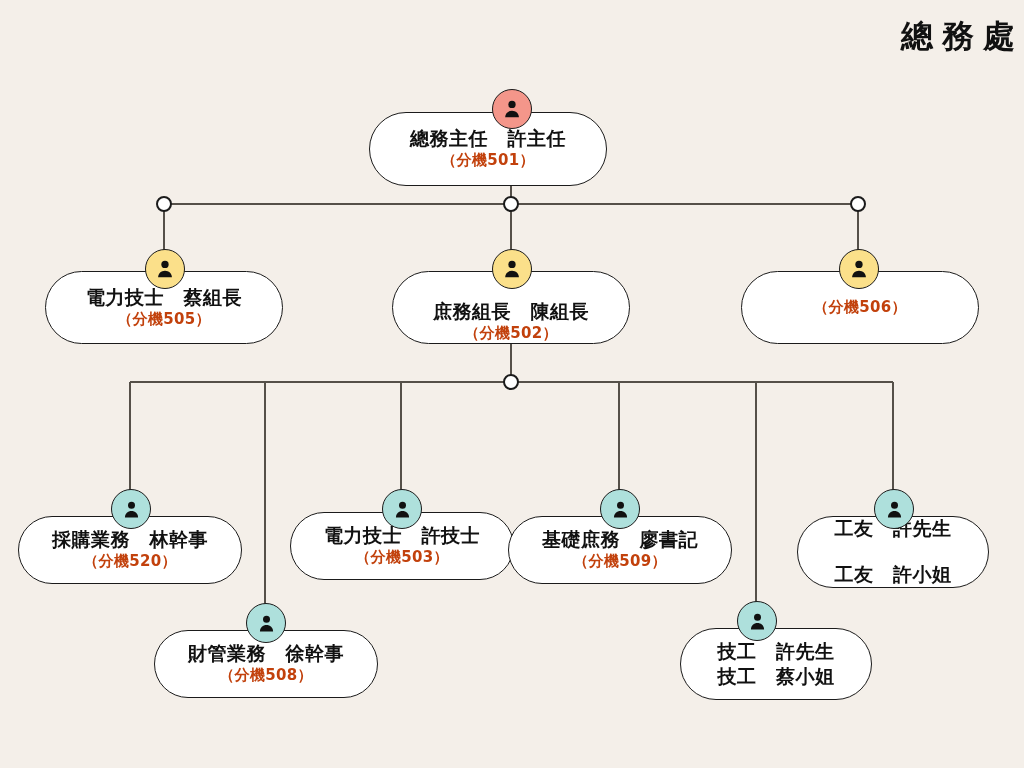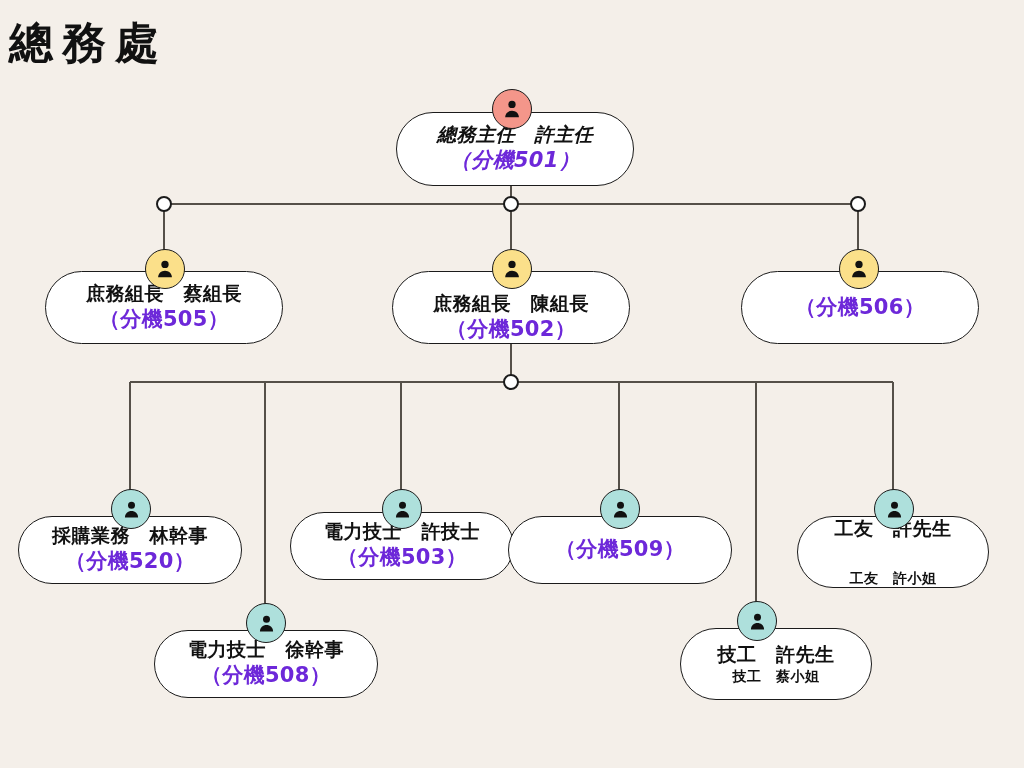--- a/index.html
+++ b/index.html
@@ -20,22 +20,22 @@
     left: 0; top: 0;
     width: 1024px;
     height: 768px;
   }
   
   .chart-title {
     position: absolute;
     left: 0;
     top: 18px;
     width: 1024px;
-    text-align: left;
-    font-size: 44px;
+    text-align: right;
+    font-size: 32px;
     font-weight: bold;
     letter-spacing: 9px;
     color: #111111;
     text-indent: 9px;
     line-height: 1.15;
   }
   
   #connectors {
     position: absolute;
     left: 0; top: 0;
@@ -59,30 +59,30 @@
   }
   .node-line1 {
     font-size: 19px;
     font-weight: bold;
     color: #111111;
     white-space: pre;
     line-height: 1.25;
     letter-spacing: 0.5px;
   }
   .node-line2 {
-    font-size: 21px;
+    font-size: 15px;
     font-weight: bold;
-    color: #6d28d9;
+    color: #c2410c;
     white-space: pre;
     line-height: 1.3;
     letter-spacing: 0.3px;
   }
   .node-line2.black {
     color: #111111;
-    font-size: 14px;
+    font-size: 19px;
     letter-spacing: 0.5px;
   }
   
   .avatar {
     position: absolute;
     width: 38px;
     height: 38px;
     border-radius: 50%;
     border: 1.6px solid #1b1b1b;
     z-index: 3;
@@ -125,33 +125,33 @@
       <path d="M893,382 L893,498"></path>
     </g>
     <g fill="#ffffff" stroke="#1b1b1b" stroke-width="2">
       <circle cx="164" cy="204" r="7"></circle>
       <circle cx="511" cy="204" r="7"></circle>
       <circle cx="858" cy="204" r="7"></circle>
       <circle cx="511" cy="382" r="7"></circle>
     </g>
   </svg>
 
-  <div class="node" style="left:396px; top:112px; width:238px; height:74px;font-style:italic;">
+  <div class="node" style="left:369px; top:112px; width:238px; height:74px;">
     <span class="node-line1">總務主任　許主任</span>
     <span class="node-line2">（分機501）</span>
   </div>
   <div class="avatar root" style="left:492px; top:89px;">
     <svg width="22" height="22" viewBox="0 0 24 24" aria-hidden="true">
       <circle cx="12" cy="7" r="4" fill="#111"></circle>
       <path d="M4.5 21c0-4.2 3.4-7.2 7.5-7.2s7.5 3 7.5 7.2z" fill="#111"></path>
     </svg>
   </div>
 
   <div class="node" style="left:45px; top:271px; width:238px; height:73px;">
-    <span class="node-line1">庶務組長　蔡組長</span>
+    <span class="node-line1">電力技士　蔡組長</span>
     <span class="node-line2">（分機505）</span>
   </div>
   <div class="avatar lead" style="left:145px; top:249px;">
     <svg width="22" height="22" viewBox="0 0 24 24" aria-hidden="true">
       <circle cx="12" cy="7" r="4" fill="#111"></circle>
       <path d="M4.5 21c0-4.2 3.4-7.2 7.5-7.2s7.5 3 7.5 7.2z" fill="#111"></path>
     </svg>
   </div>
 
   <div class="node" style="left:392px; top:271px; width:238px; height:73px;justify-content:flex-end;">
@@ -180,21 +180,21 @@
     <span class="node-line2">（分機520）</span>
   </div>
   <div class="avatar staff" style="left:111px; top:489px;">
     <svg width="21" height="21" viewBox="0 0 24 24" aria-hidden="true">
       <circle cx="12" cy="7" r="4" fill="#111"></circle>
       <path d="M4.5 21c0-4.2 3.4-7.2 7.5-7.2s7.5 3 7.5 7.2z" fill="#111"></path>
     </svg>
   </div>
 
   <div class="node" style="left:154px; top:630px; width:224px; height:68px;">
-    <span class="node-line1">電力技士　徐幹事</span>
+    <span class="node-line1">財管業務　徐幹事</span>
     <span class="node-line2">（分機508）</span>
   </div>
   <div class="avatar staff" style="left:246px; top:603px;">
     <svg width="21" height="21" viewBox="0 0 24 24" aria-hidden="true">
       <circle cx="12" cy="7" r="4" fill="#111"></circle>
       <path d="M4.5 21c0-4.2 3.4-7.2 7.5-7.2s7.5 3 7.5 7.2z" fill="#111"></path>
     </svg>
   </div>
 
   <div class="node" style="left:290px; top:512px; width:224px; height:68px;">
@@ -202,20 +202,21 @@
     <span class="node-line2">（分機503）</span>
   </div>
   <div class="avatar staff" style="left:382px; top:489px;">
     <svg width="21" height="21" viewBox="0 0 24 24" aria-hidden="true">
       <circle cx="12" cy="7" r="4" fill="#111"></circle>
       <path d="M4.5 21c0-4.2 3.4-7.2 7.5-7.2s7.5 3 7.5 7.2z" fill="#111"></path>
     </svg>
   </div>
 
   <div class="node" style="left:508px; top:516px; width:224px; height:68px;">
+    <span class="node-line1">基礎庶務　廖書記</span>
     <span class="node-line2">（分機509）</span>
   </div>
   <div class="avatar staff" style="left:600px; top:489px;">
     <svg width="21" height="21" viewBox="0 0 24 24" aria-hidden="true">
       <circle cx="12" cy="7" r="4" fill="#111"></circle>
       <path d="M4.5 21c0-4.2 3.4-7.2 7.5-7.2s7.5 3 7.5 7.2z" fill="#111"></path>
     </svg>
   </div>
 
   <div class="node" style="left:680px; top:628px; width:192px; height:72px;">

